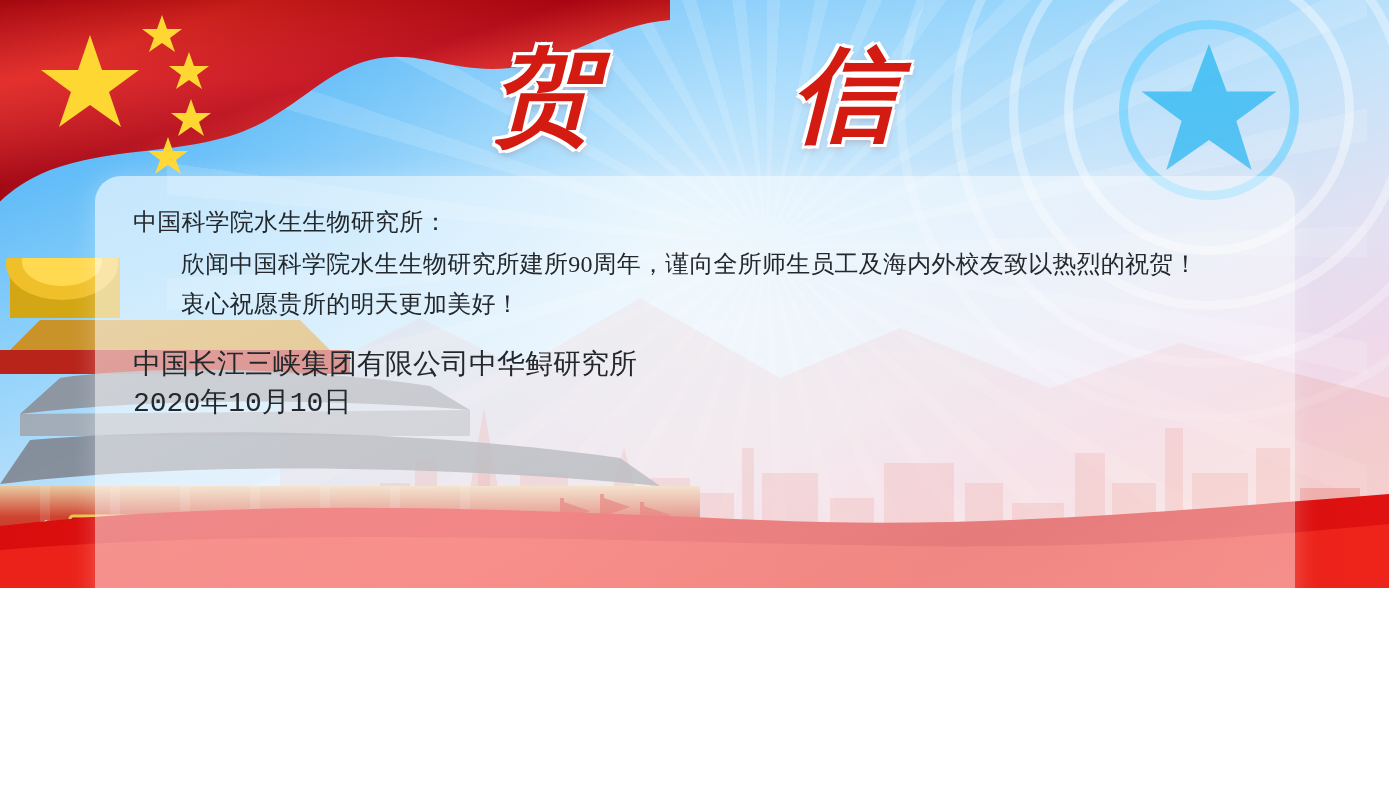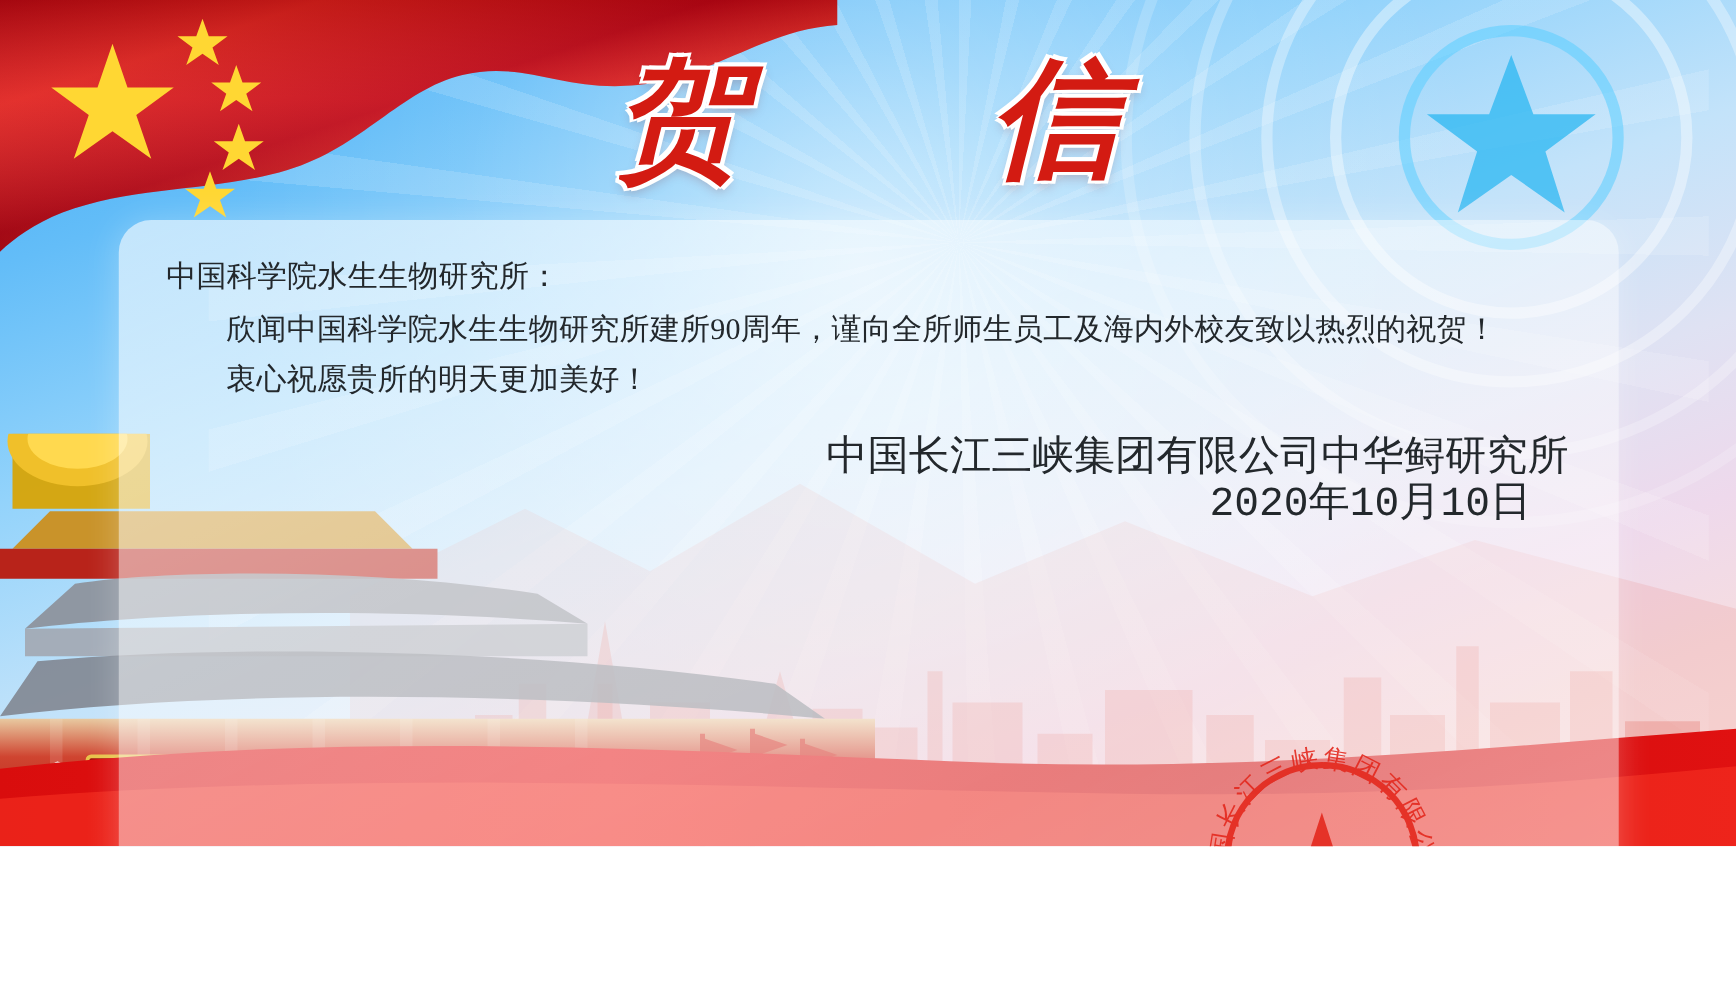--- a/index.html
+++ b/index.html
@@ -4,21 +4,21 @@
 <style>
   * { box-sizing: border-box; margin: 0; padding: 0; }
   html, body {
     width: 1389px; height: 794px;
     overflow: hidden;
     font-family: "Liberation Sans", "DejaVu Sans", sans-serif;
   }
 
   .stage {
     position: relative;
-    width: 1389px; height: 677px;
+    width: 1389px; height: 588px;
     overflow: hidden;
     background: linear-gradient(160deg,
         #3fa9f5 0%, #63bdf8 18%, #93d3fb 34%,
         #c3e3fa 50%, #dfe2f3 64%, #eed9ec 76%,
         #f6dde0 86%, #fbe6e2 100%);
   }
 
   
   .burst {
     position: absolute; left: 10%; top: -50%;
@@ -107,22 +107,21 @@
     letter-spacing: 0.2px;
     text-align: justify;
     text-justify: inter-ideograph;
   }
   .p { margin: 0 0 0 0; }
   .p.indent { text-indent: 2em; font-family: Liberation Serif, serif; }
   .salutation { margin-bottom: 2px; }
 
   .sign-block {
     margin-top: 20px;
-    text-align: right;
-    font-size: 33px;
+    font-size: 28px;
     line-height: 40px;
     color: #23282c;
     padding-right: 2px;
   }
   .sign-date { padding-right: 30px; font-family: Liberation Mono, monospace; }
 
   
   .seal {
     position: absolute;
     left: 955px; top: 588px;

